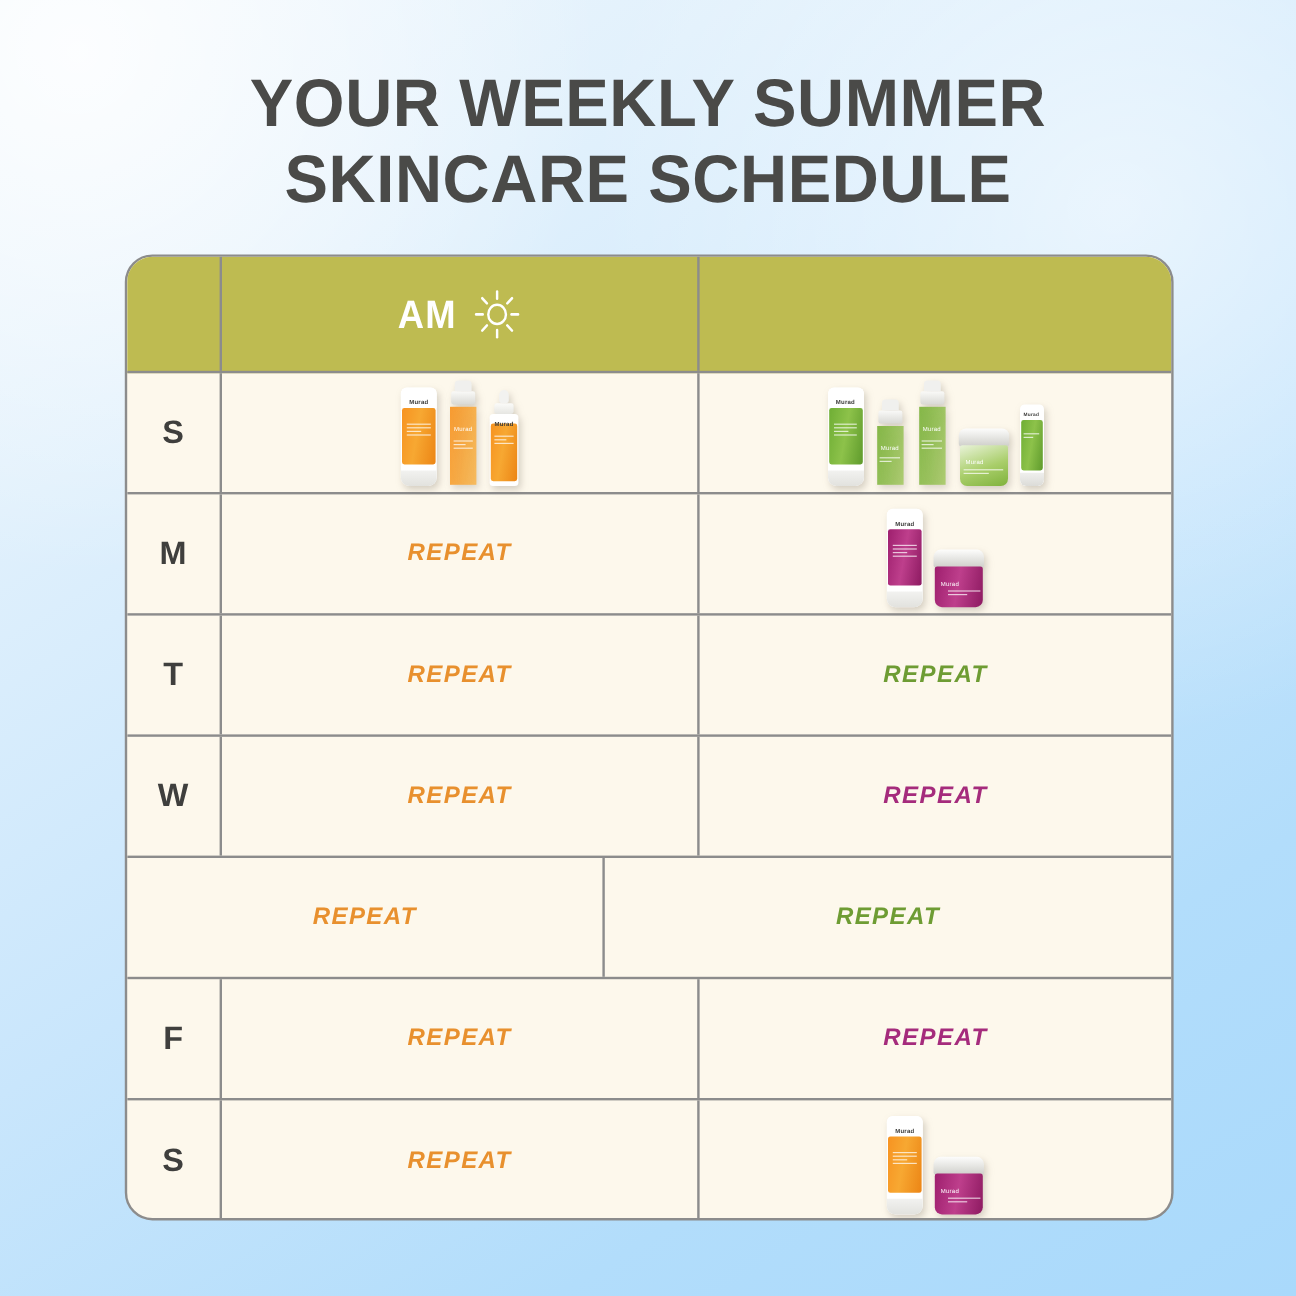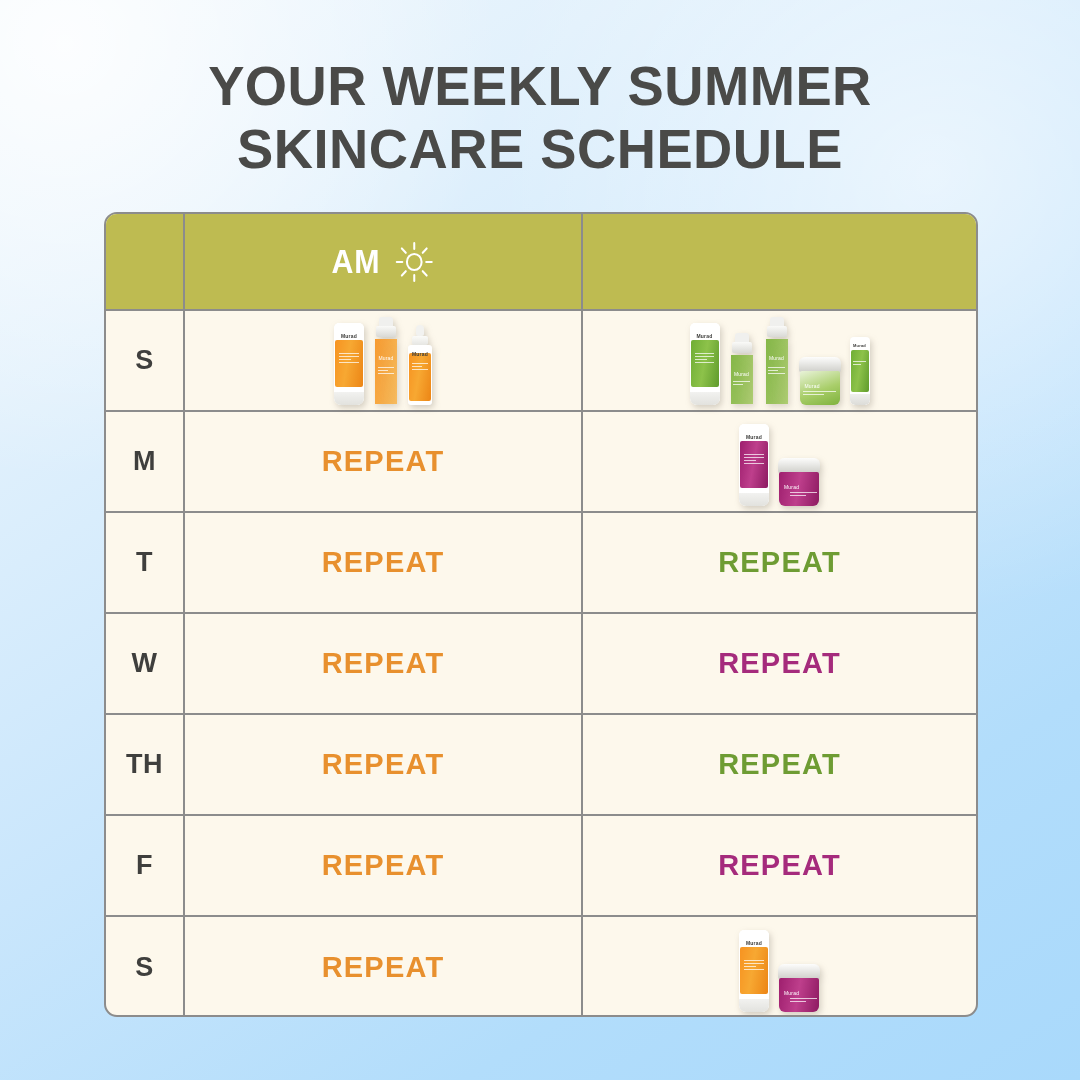--- a/index.html
+++ b/index.html
@@ -30,21 +30,21 @@
   .title-line { display: block; }
 
   
   .schedule {
     position: absolute;
     left: 104px;
     top: 212px;
     width: 874px;
     height: 805px;
     border: 2px solid #8C8C8C;
-    border-radius: 13px;
+    border-radius: 23px;
     overflow: hidden;
     background: #FDF8EC;
     display: flex;
     flex-direction: column;
   }
   .row {
     display: flex;
     flex: 0 0 101px;
     border-bottom: 2px solid #8C8C8C;
   }
@@ -88,22 +88,23 @@
     justify-content: center;
     gap: 16px;
     color: #FFFFFF;
     font-weight: 700;
     font-size: 33px;
     letter-spacing: 1px;
     transform: scaleX(0.92);
   }
 
   .repeat {
+    font-style: italic;
     font-weight: 700;
-    font-size: 29px;
+    font-size: 20px;
     letter-spacing: 1.2px;
   }
   .repeat.orange  { color: #E8902E; }
   .repeat.green   { color: #6E9C33; }
   .repeat.magenta { color: #A52B7C; }
 
   
   .products {
     display: flex;
     align-items: flex-end;
@@ -357,21 +358,20 @@
     <div class="cell-day">W</div>
     <div class="cell-am">
       <span class="repeat orange">REPEAT</span>
     </div>
     <div class="cell-pm">
       <span class="repeat magenta">REPEAT</span>
     </div>
   </div>
 
   <div class="row">
-    <div class="cell-day">TH</div>
     <div class="cell-am">
       <span class="repeat orange">REPEAT</span>
     </div>
     <div class="cell-pm">
       <span class="repeat green">REPEAT</span>
     </div>
   </div>
 
   <div class="row">
     <div class="cell-day">F</div>

